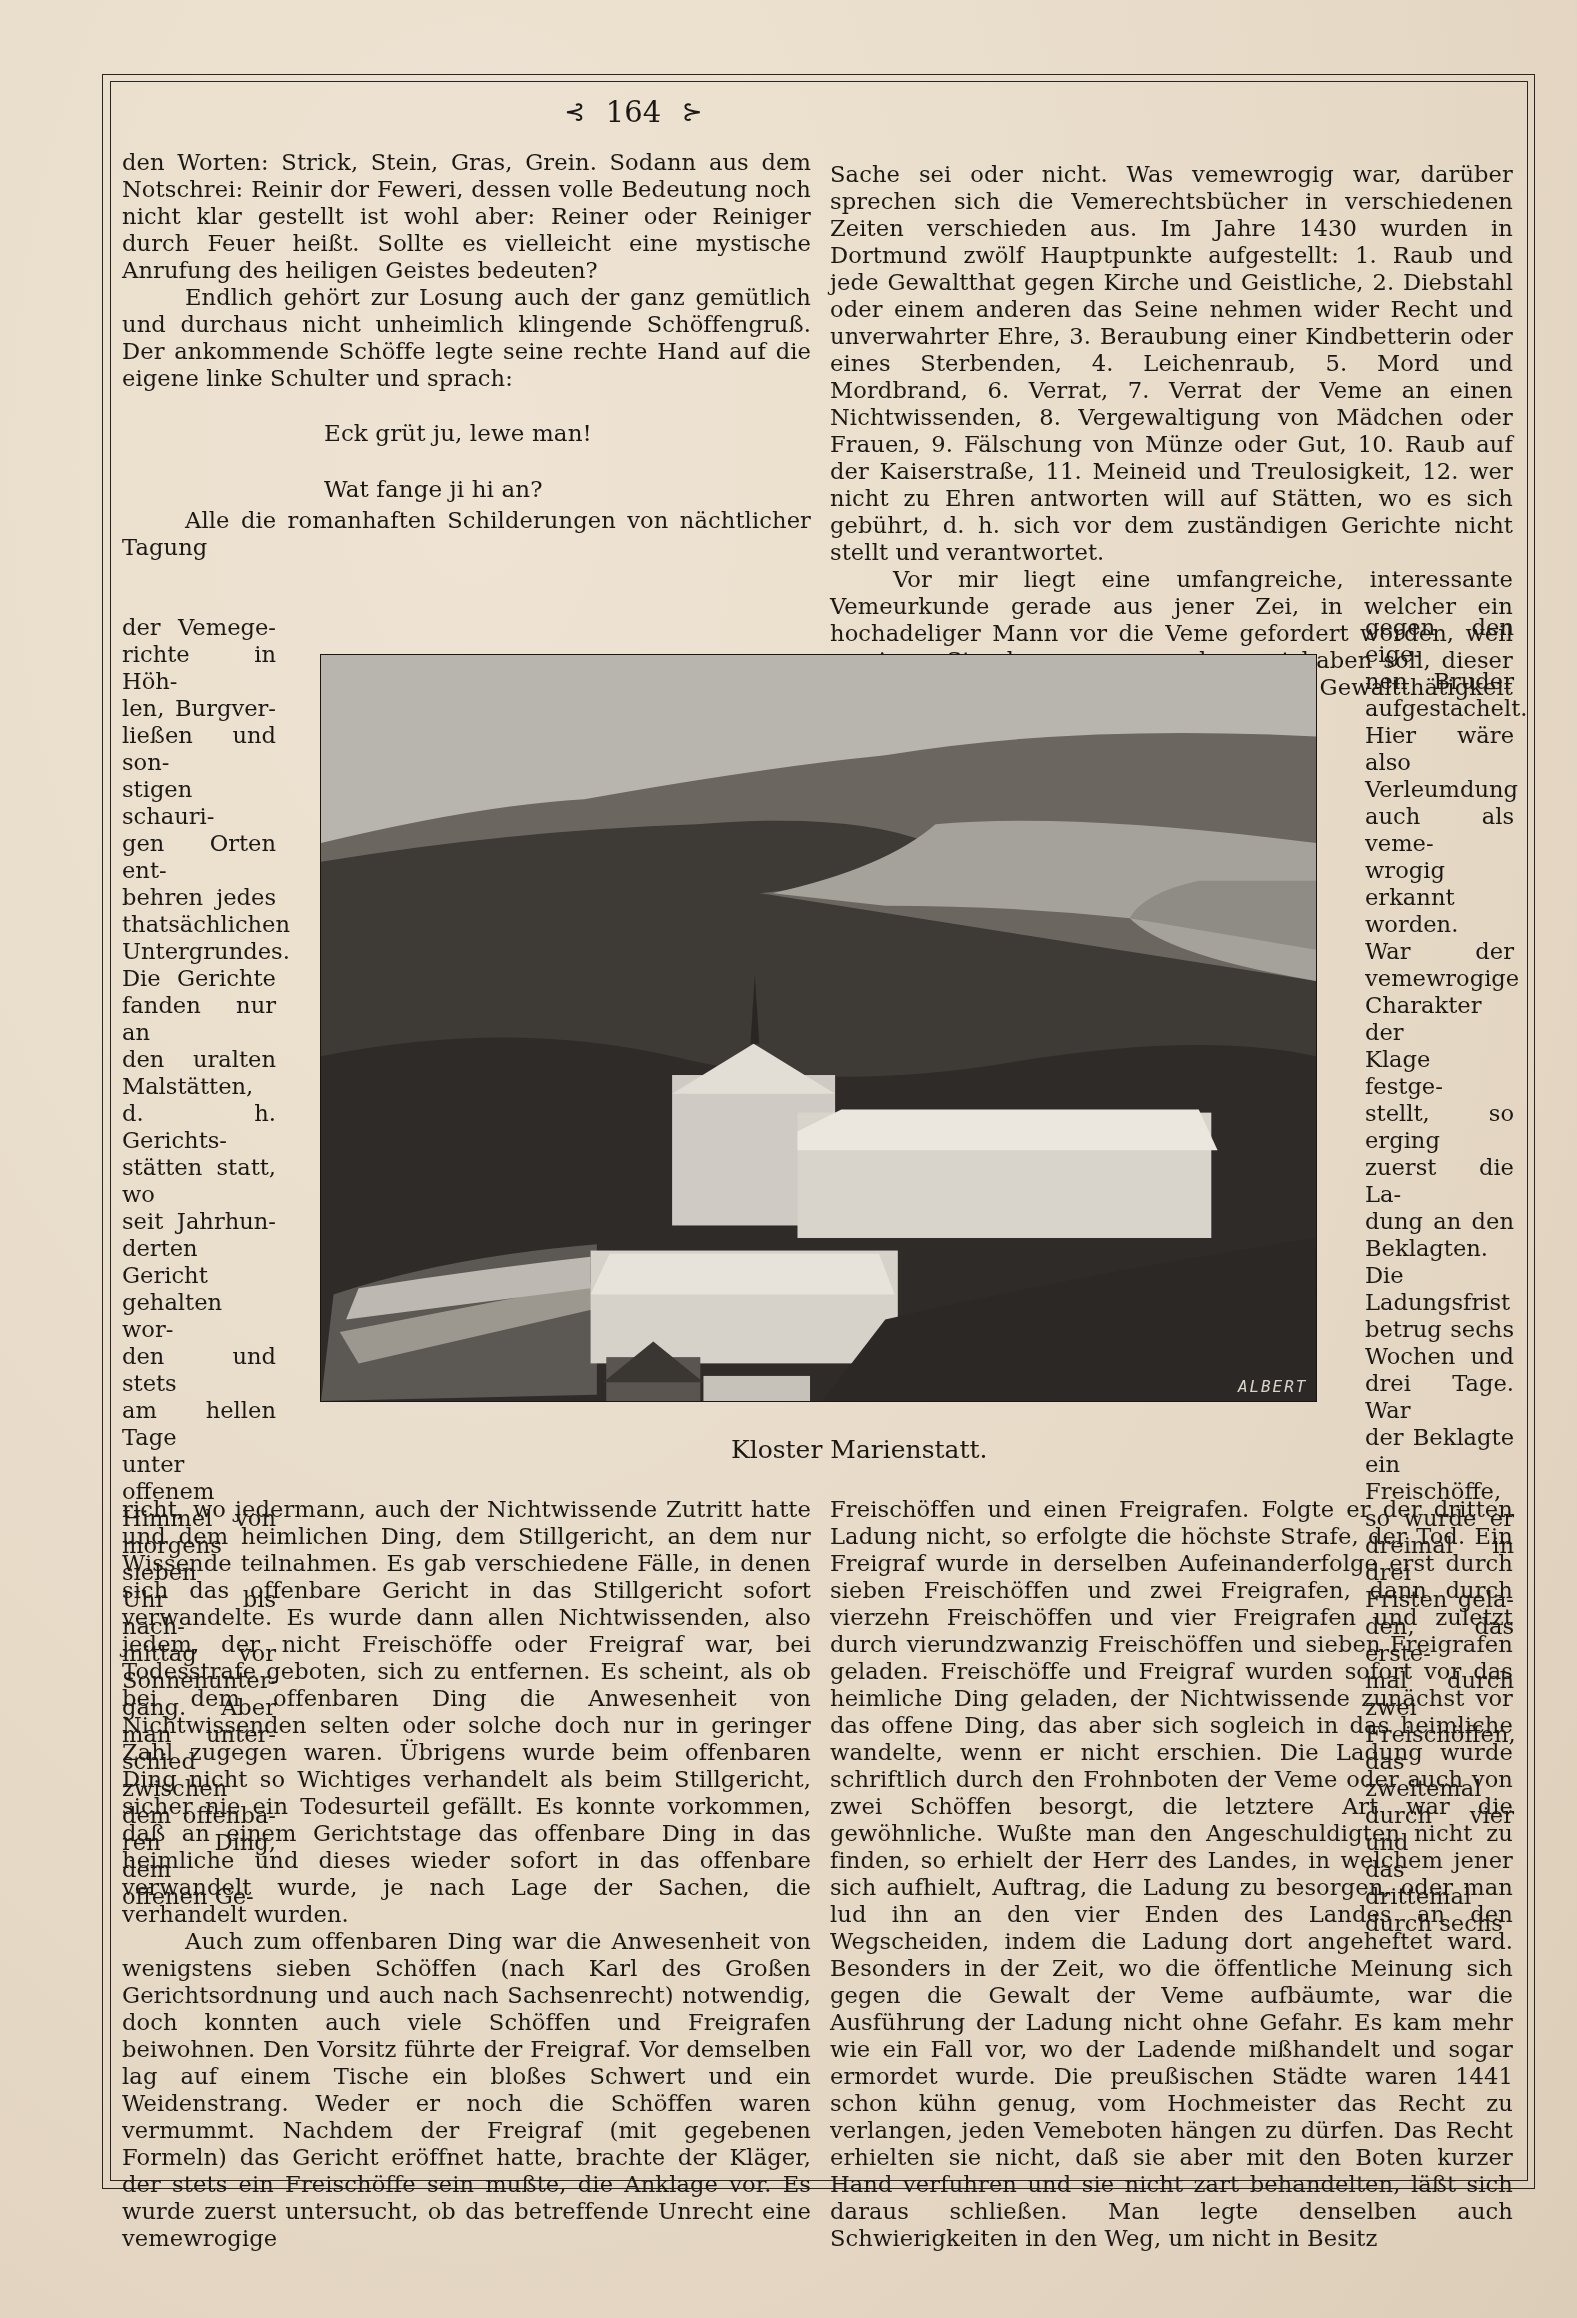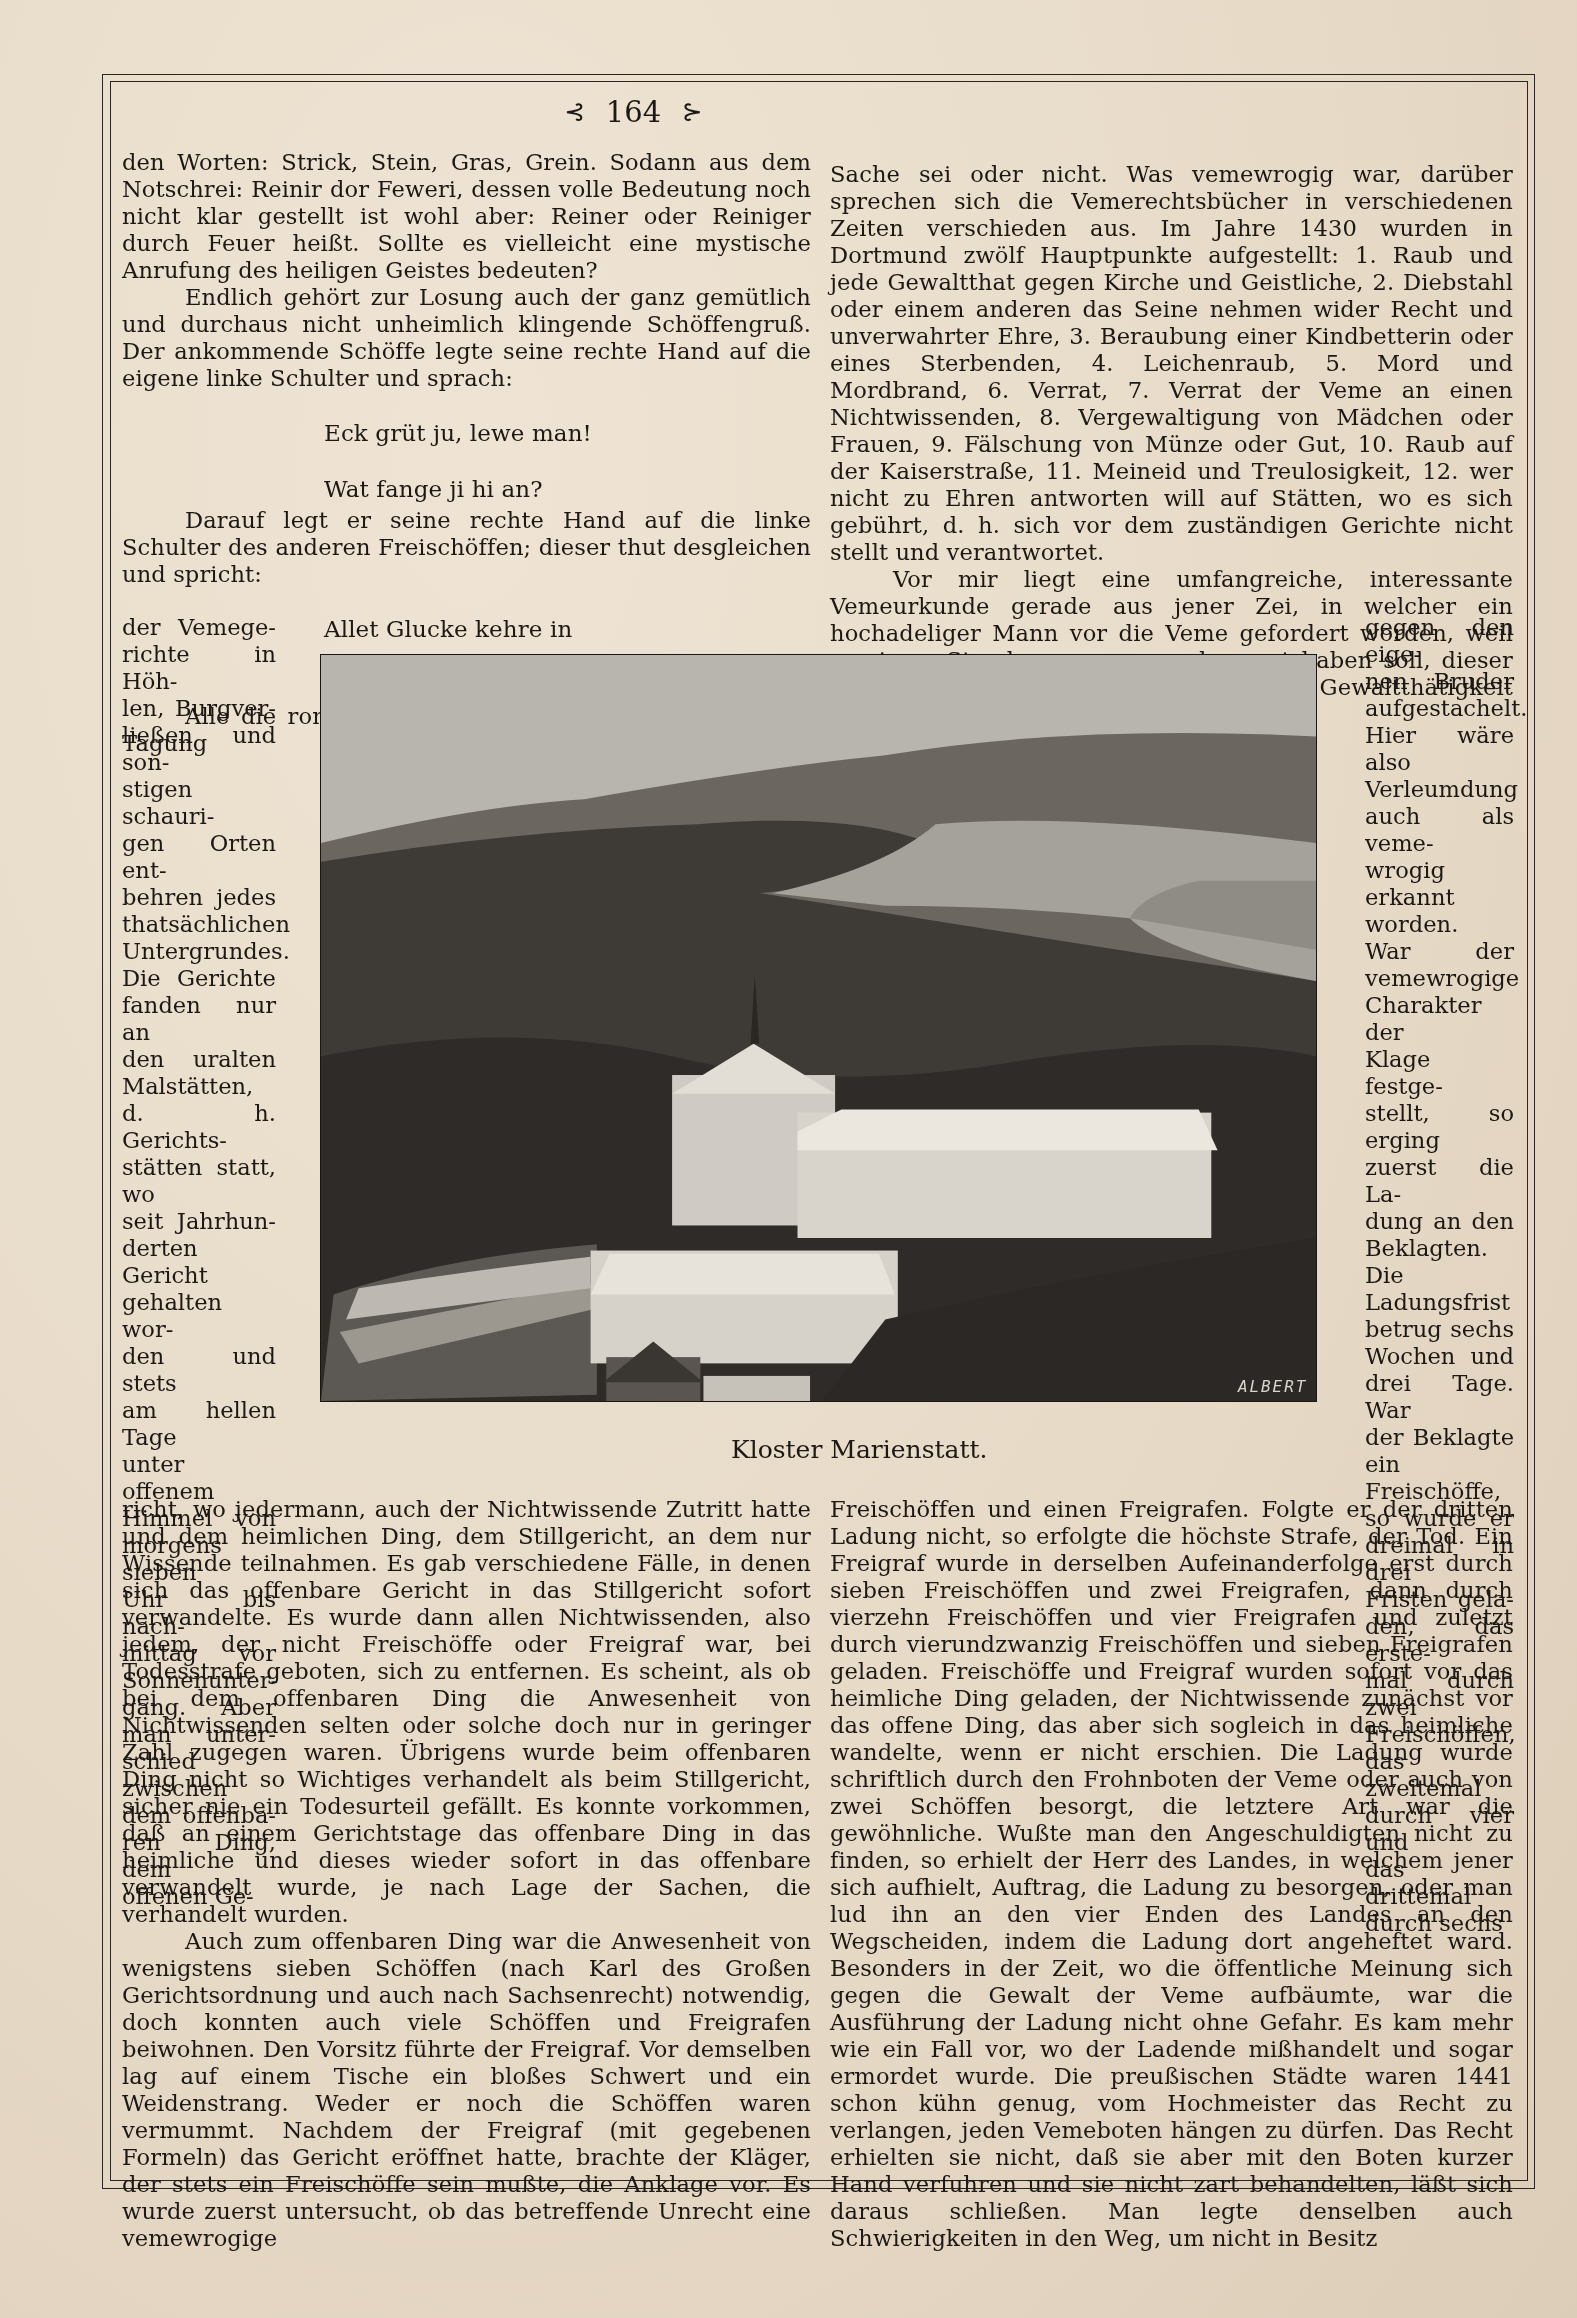--- a/index.html
+++ b/index.html
@@ -70,25 +70,20 @@
   <span>164</span>
   <span class="orn">⊱</span>
 </div>
 
 <div class="col col-left-top">
   <p>den Worten: Strick, Stein, Gras, Grein. Sodann aus dem Notschrei: Reinir dor Feweri, dessen volle Bedeutung noch nicht klar gestellt ist wohl aber: Reiner oder Reiniger durch Feuer heißt. Sollte es vielleicht eine mystische Anrufung des heiligen Geistes bedeuten?</p>
   <p class="ind">Endlich gehört zur Losung auch der ganz gemütlich und durchaus nicht unheimlich klingende Schöffengruß. Der ankommende Schöffe legte seine rechte Hand auf die eigene linke Schulter und sprach:</p>
   <div class="verse">
     <div>Eck grüt ju, lewe man!</div>
     <div>Wat fange ji hi an?</div>
-  </div>
-  <p class="ind">Darauf legt er seine rechte Hand auf die linke Schulter des anderen Freischöffen; dieser thut desgleichen und spricht:</p>
-  <div class="verse">
-    <div>Allet Glucke kehre in</div>
-    <div>Wo die Frienscheppen sin.</div>
   </div>
   <p class="ind" style="text-align-last: justify;">Alle die romanhaften Schilderungen von nächtlicher Tagung</p>
 </div>
 
 <div class="col col-right-top">
   <p>Sache sei oder nicht. Was vemewrogig war, darüber sprechen sich die Vemerechtsbücher in verschiedenen Zeiten verschieden aus. Im Jahre 1430 wurden in Dortmund zwölf Hauptpunkte aufgestellt: 1. Raub und jede Gewaltthat gegen Kirche und Geistliche, 2. Diebstahl oder einem anderen das Seine nehmen wider Recht und unverwahrter Ehre, 3. Beraubung einer Kindbetterin oder eines Sterbenden, 4. Leichenraub, 5. Mord und Mordbrand, 6. Verrat, 7. Verrat der Veme an einen Nichtwissenden, 8. Vergewaltigung von Mädchen oder Frauen, 9. Fälschung von Münze oder Gut, 10. Raub auf der Kaiserstraße, 11. Meineid und Treulosigkeit, 12. wer nicht zu Ehren antworten will auf Stätten, wo es sich gebührt, d. h. sich vor dem zuständigen Gerichte nicht stellt und verantwortet.</p>
   <p class="ind" style="text-align-last: justify;">Vor mir liegt eine umfangreiche, interessante Vemeurkunde gerade aus jener Zei, in welcher ein hochadeliger Mann vor die Veme gefordert worden, weil er einem Standesgenossen nachgesagt haben soll, dieser habe ihn zu großer Gewaltthätigkeit</p>
 </div>
 
 <div class="narrow narrow-left" id="narrow-left">

